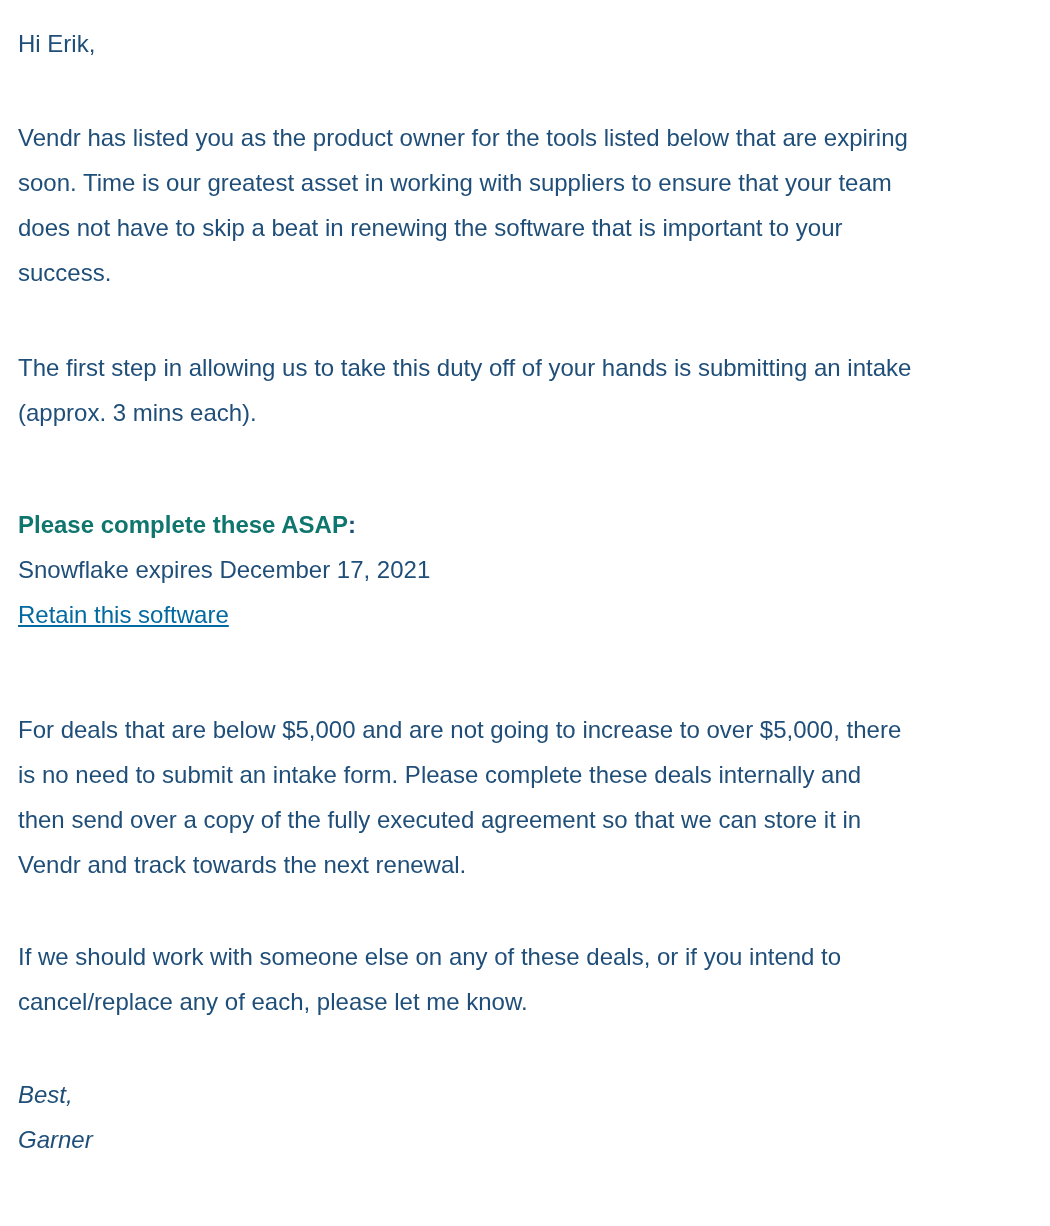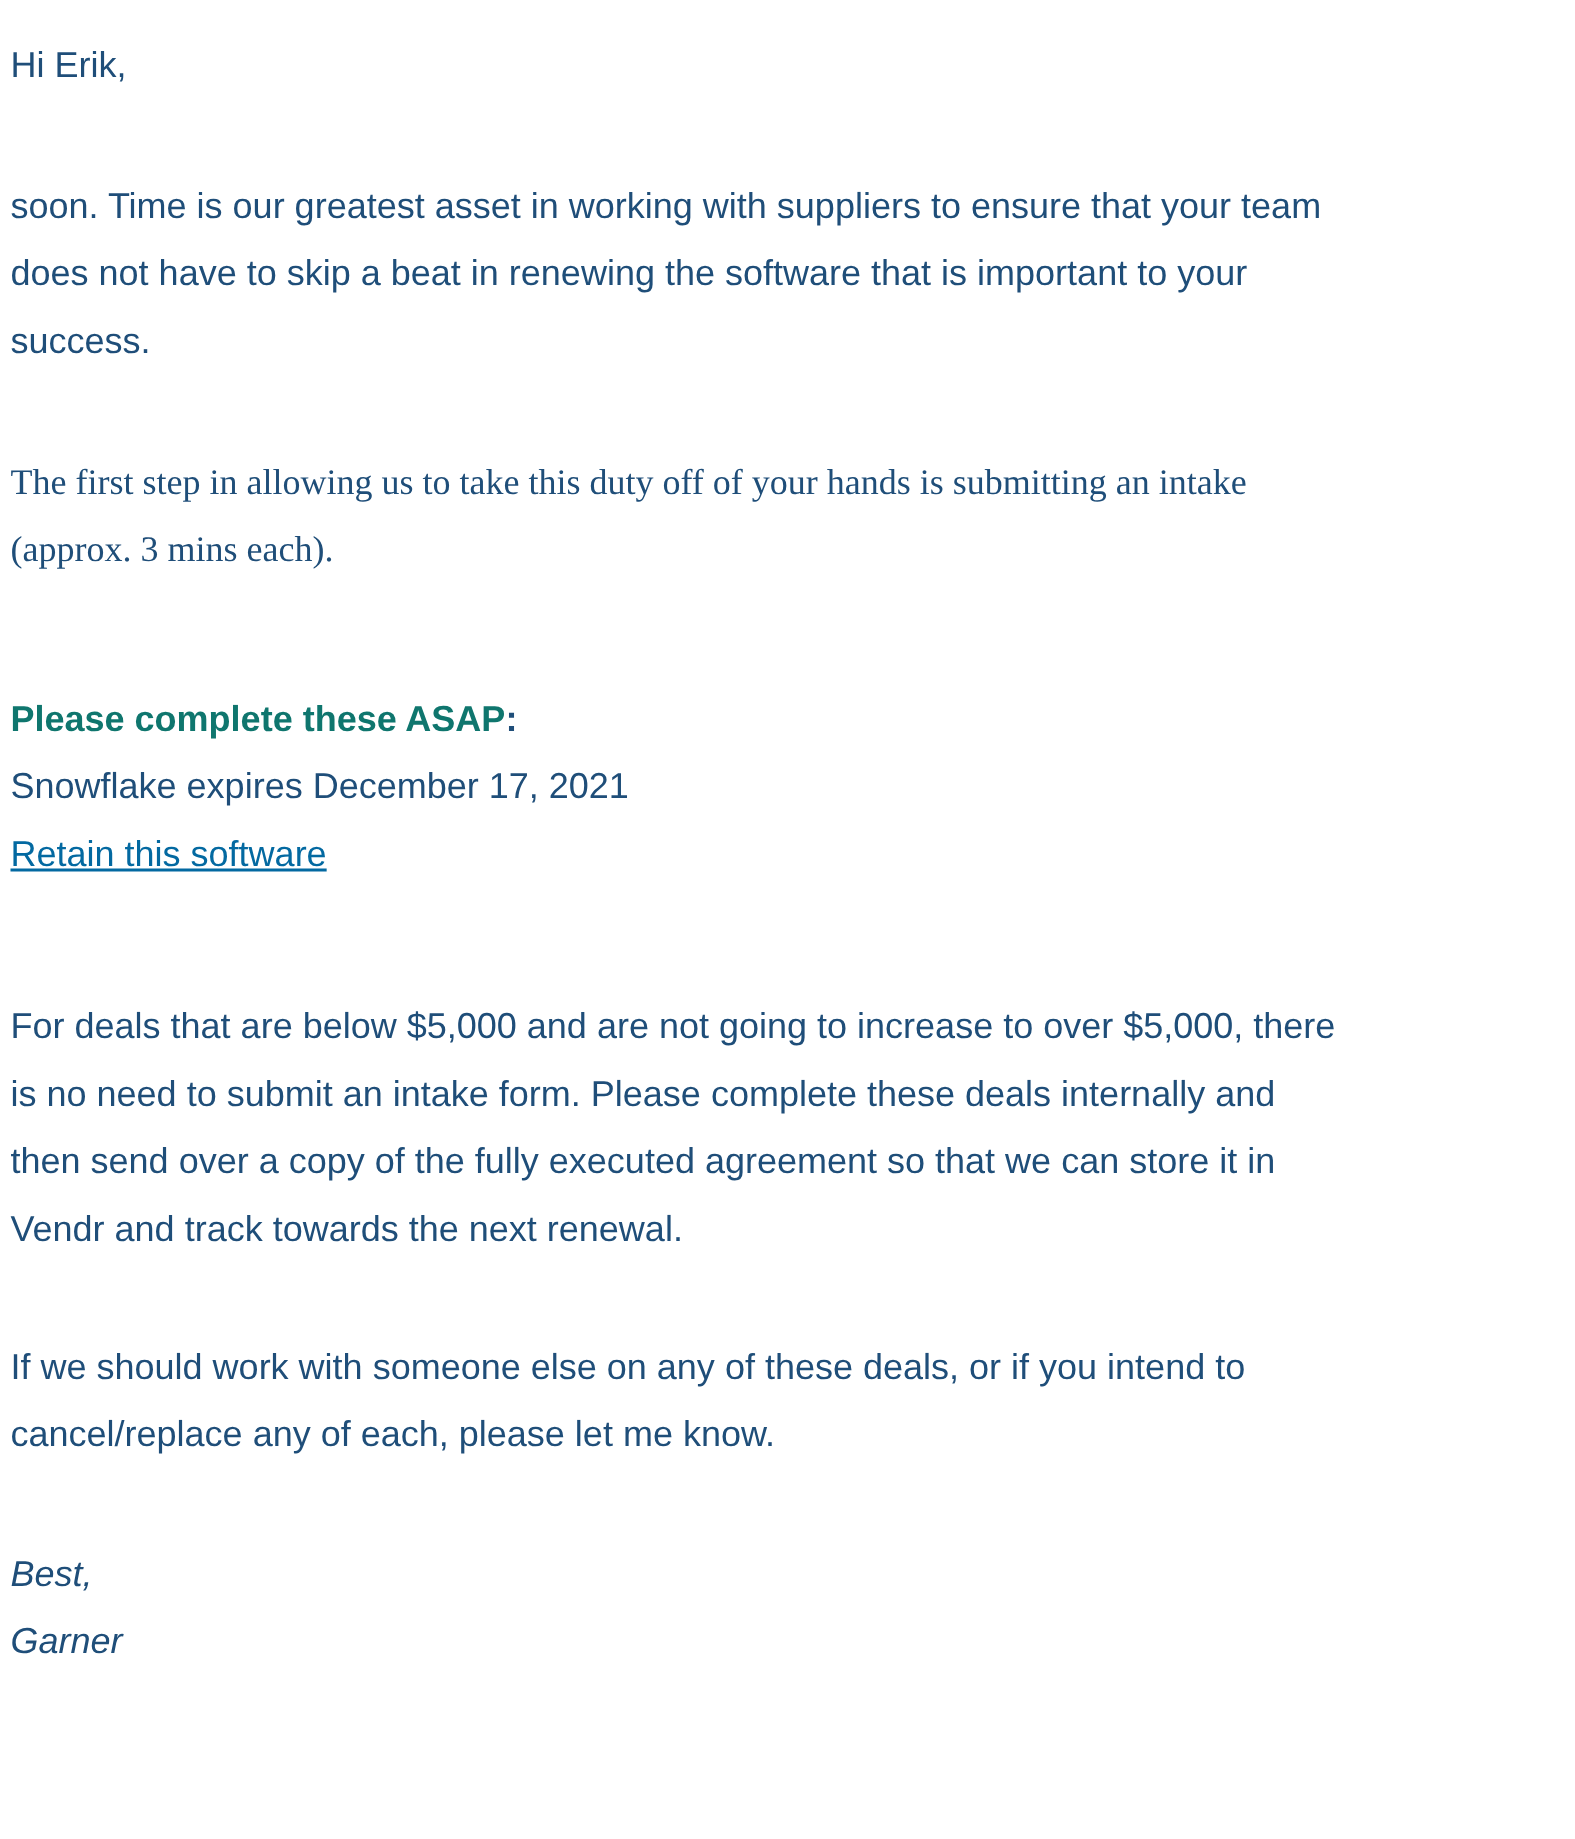--- a/index.html
+++ b/index.html
@@ -9,32 +9,32 @@
   }
   body {
     width: 1050px;
     height: 1226px;
     overflow: hidden;
     font-family: "Liberation Sans", "DejaVu Sans", sans-serif;
   }
   .email-body {
     box-sizing: border-box;
     width: 1050px;
-    padding: 21px 16px 0 7px;
+    padding: 21px 16px 0 18px;
     color: #1F4E79;
     font-size: 24px;
     line-height: 45px;
   }
   .block { margin: 0; }
   .line {
     white-space: nowrap;
     height: 45px;
   }
   .mt-49 { margin-top: 49px; }
-  .mt-50 { margin-top: 50px; font-family: Liberation Serif, serif; }
+  .mt-50 { margin-top: 50px; }
   .mt-67 { margin-top: 67px; }
   .mt-70 { margin-top: 70px; }
   .mt-47 { margin-top: 47px; }
   .mt-48 { margin-top: 48px; font-style: italic; }
   .alert-heading-red {
     color: #0f766e;
     font-weight: 700;
   }
   .alert-heading-colon {
     color: #1F4E79;
@@ -49,20 +49,21 @@
 </head>
 <body>
 
 <div class="email-body">
 
   <div class="block">
     <div class="line">Hi Erik,</div>
   </div>
 
   <div class="block mt-49">
+    <div class="line">Vendr has listed you as the product owner for the tools listed below that are expiring</div>
     <div class="line">soon. Time is our greatest asset in working with suppliers to ensure that your team</div>
     <div class="line">does not have to skip a beat in renewing the software that is important to your</div>
     <div class="line">success.</div>
   </div>
 
   <div class="block mt-50">
     <div class="line">The first step in allowing us to take this duty off of your hands is submitting an intake</div>
     <div class="line">(approx. 3 mins each).</div>
   </div>
 

